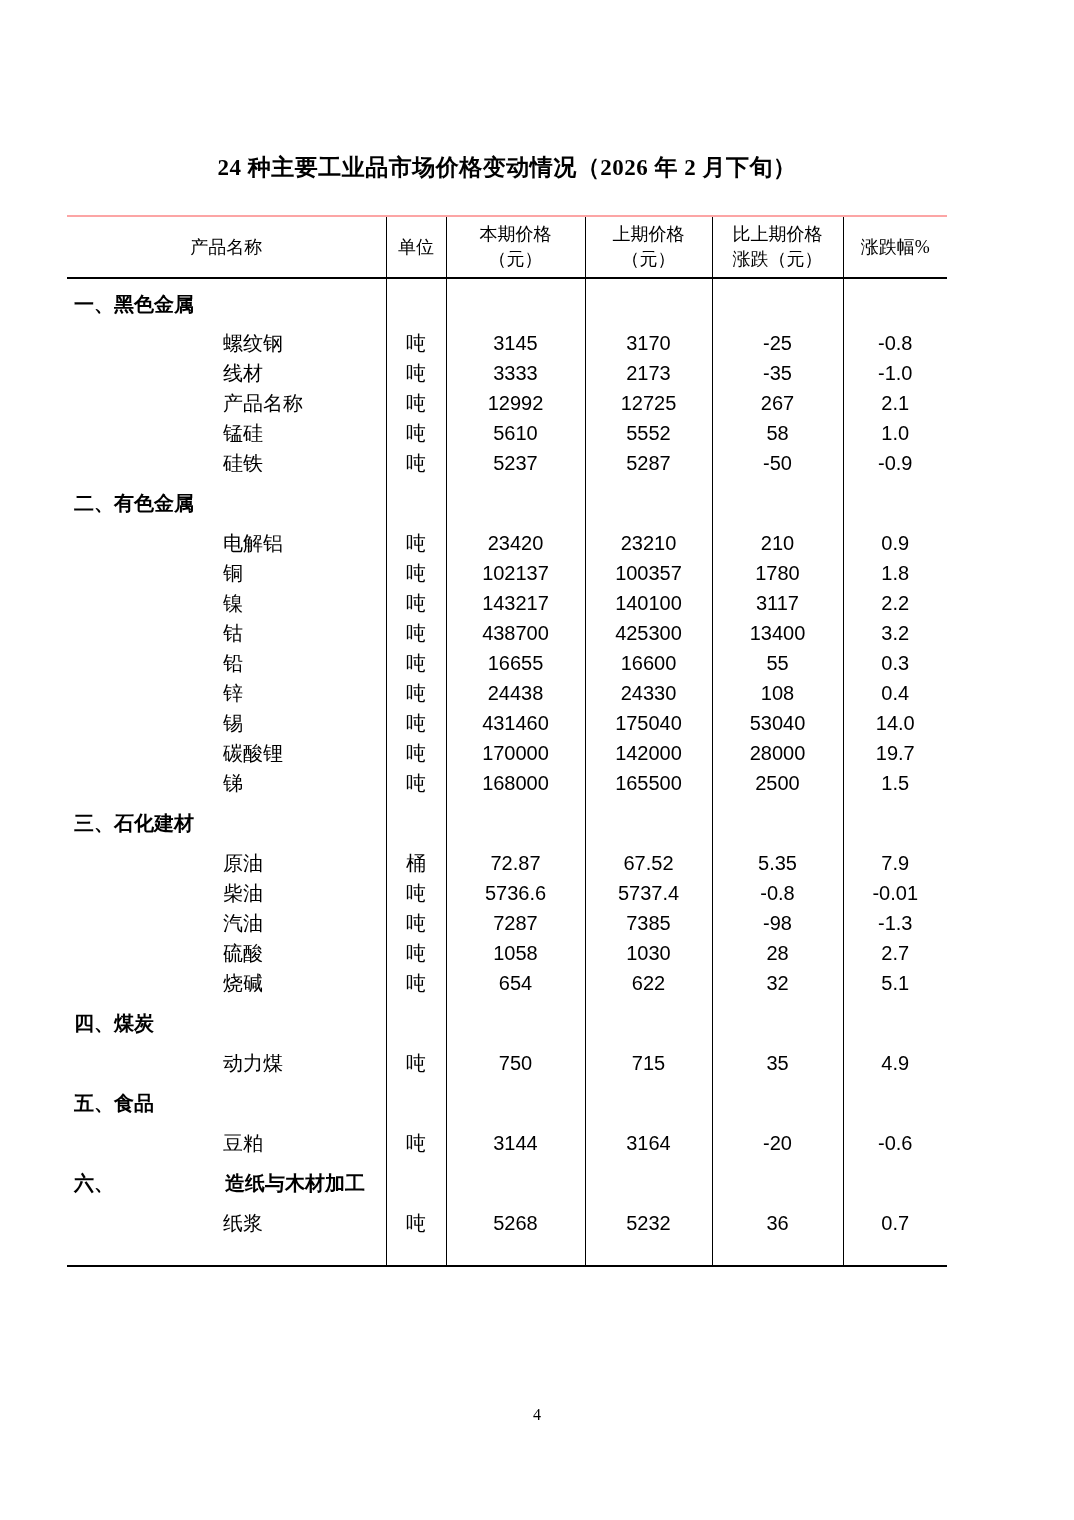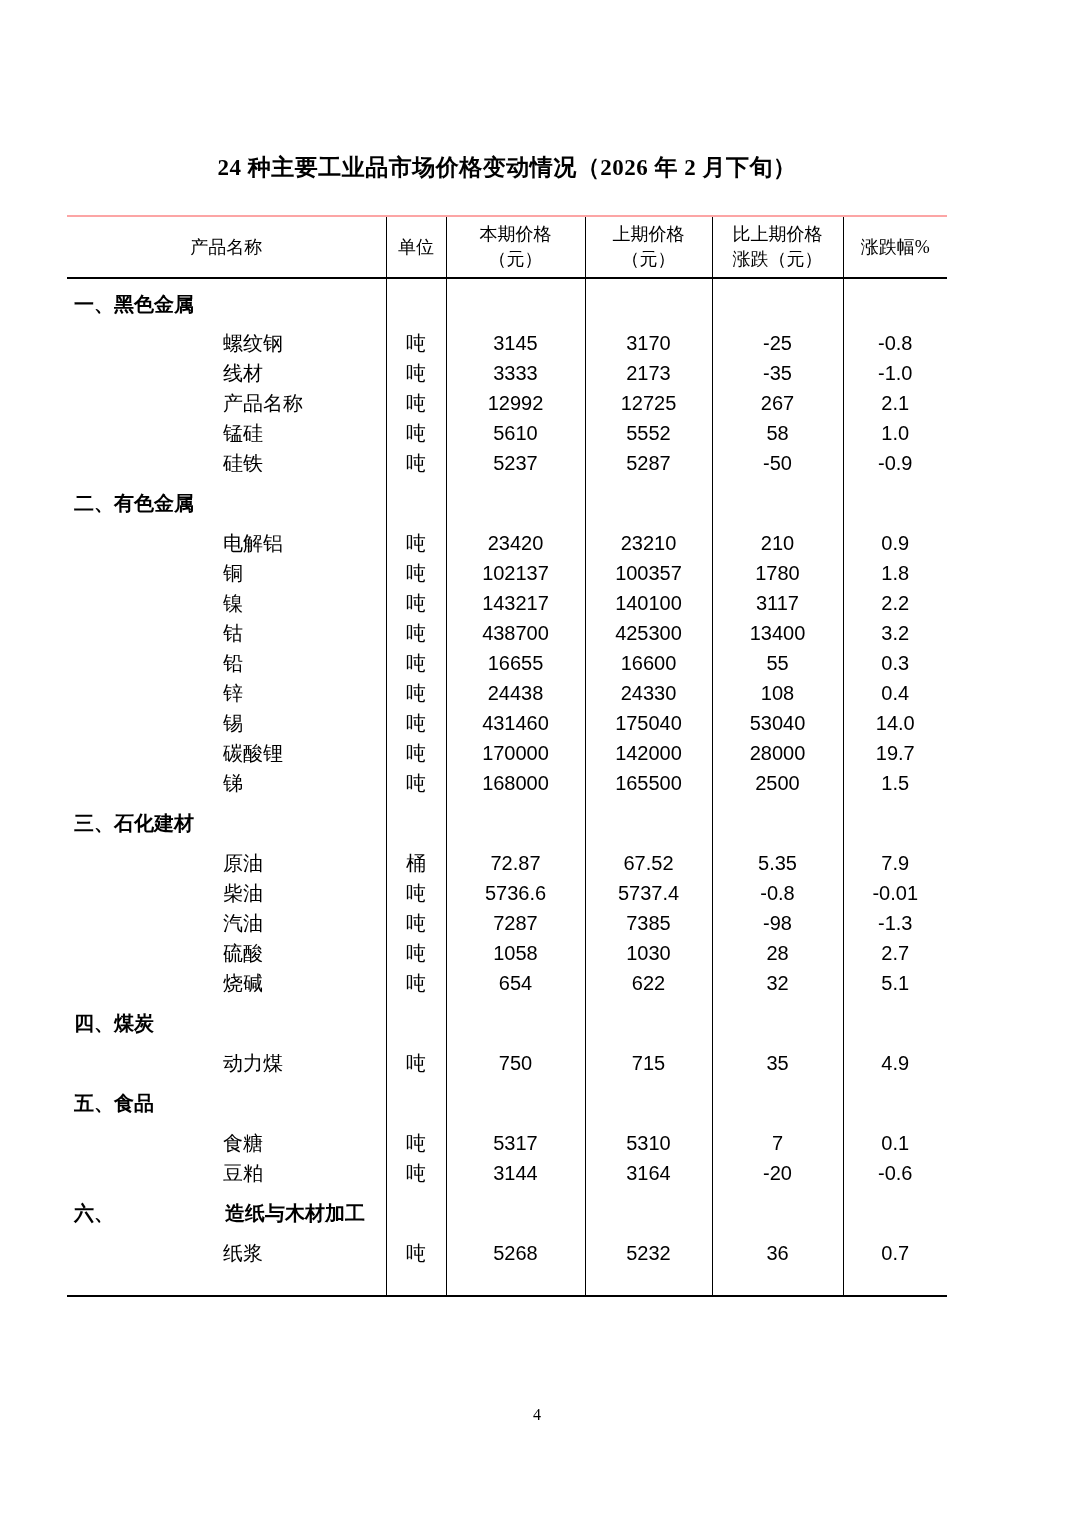--- a/index.html
+++ b/index.html
@@ -273,28 +273,20 @@
       </tr>
       <tr class="section-row">
         <td class="section-cell">五、食品</td>
         <td></td>
         <td></td>
         <td></td>
         <td></td>
         <td></td>
       </tr>
       <tr class="item-row">
-        <td class="name-cell">食糖</td>
-        <td>吨</td>
-        <td>5317</td>
-        <td>5310</td>
-        <td>7</td>
-        <td>0.1</td>
-      </tr>
-      <tr class="item-row">
         <td class="name-cell">豆粕</td>
         <td>吨</td>
         <td>3144</td>
         <td>3164</td>
         <td>-20</td>
         <td>-0.6</td>
       </tr>
       <tr class="section-row">
         <td class="section-cell"><span>六、</span><span class="section-sub">造纸与木材加工</span></td>
         <td></td>

